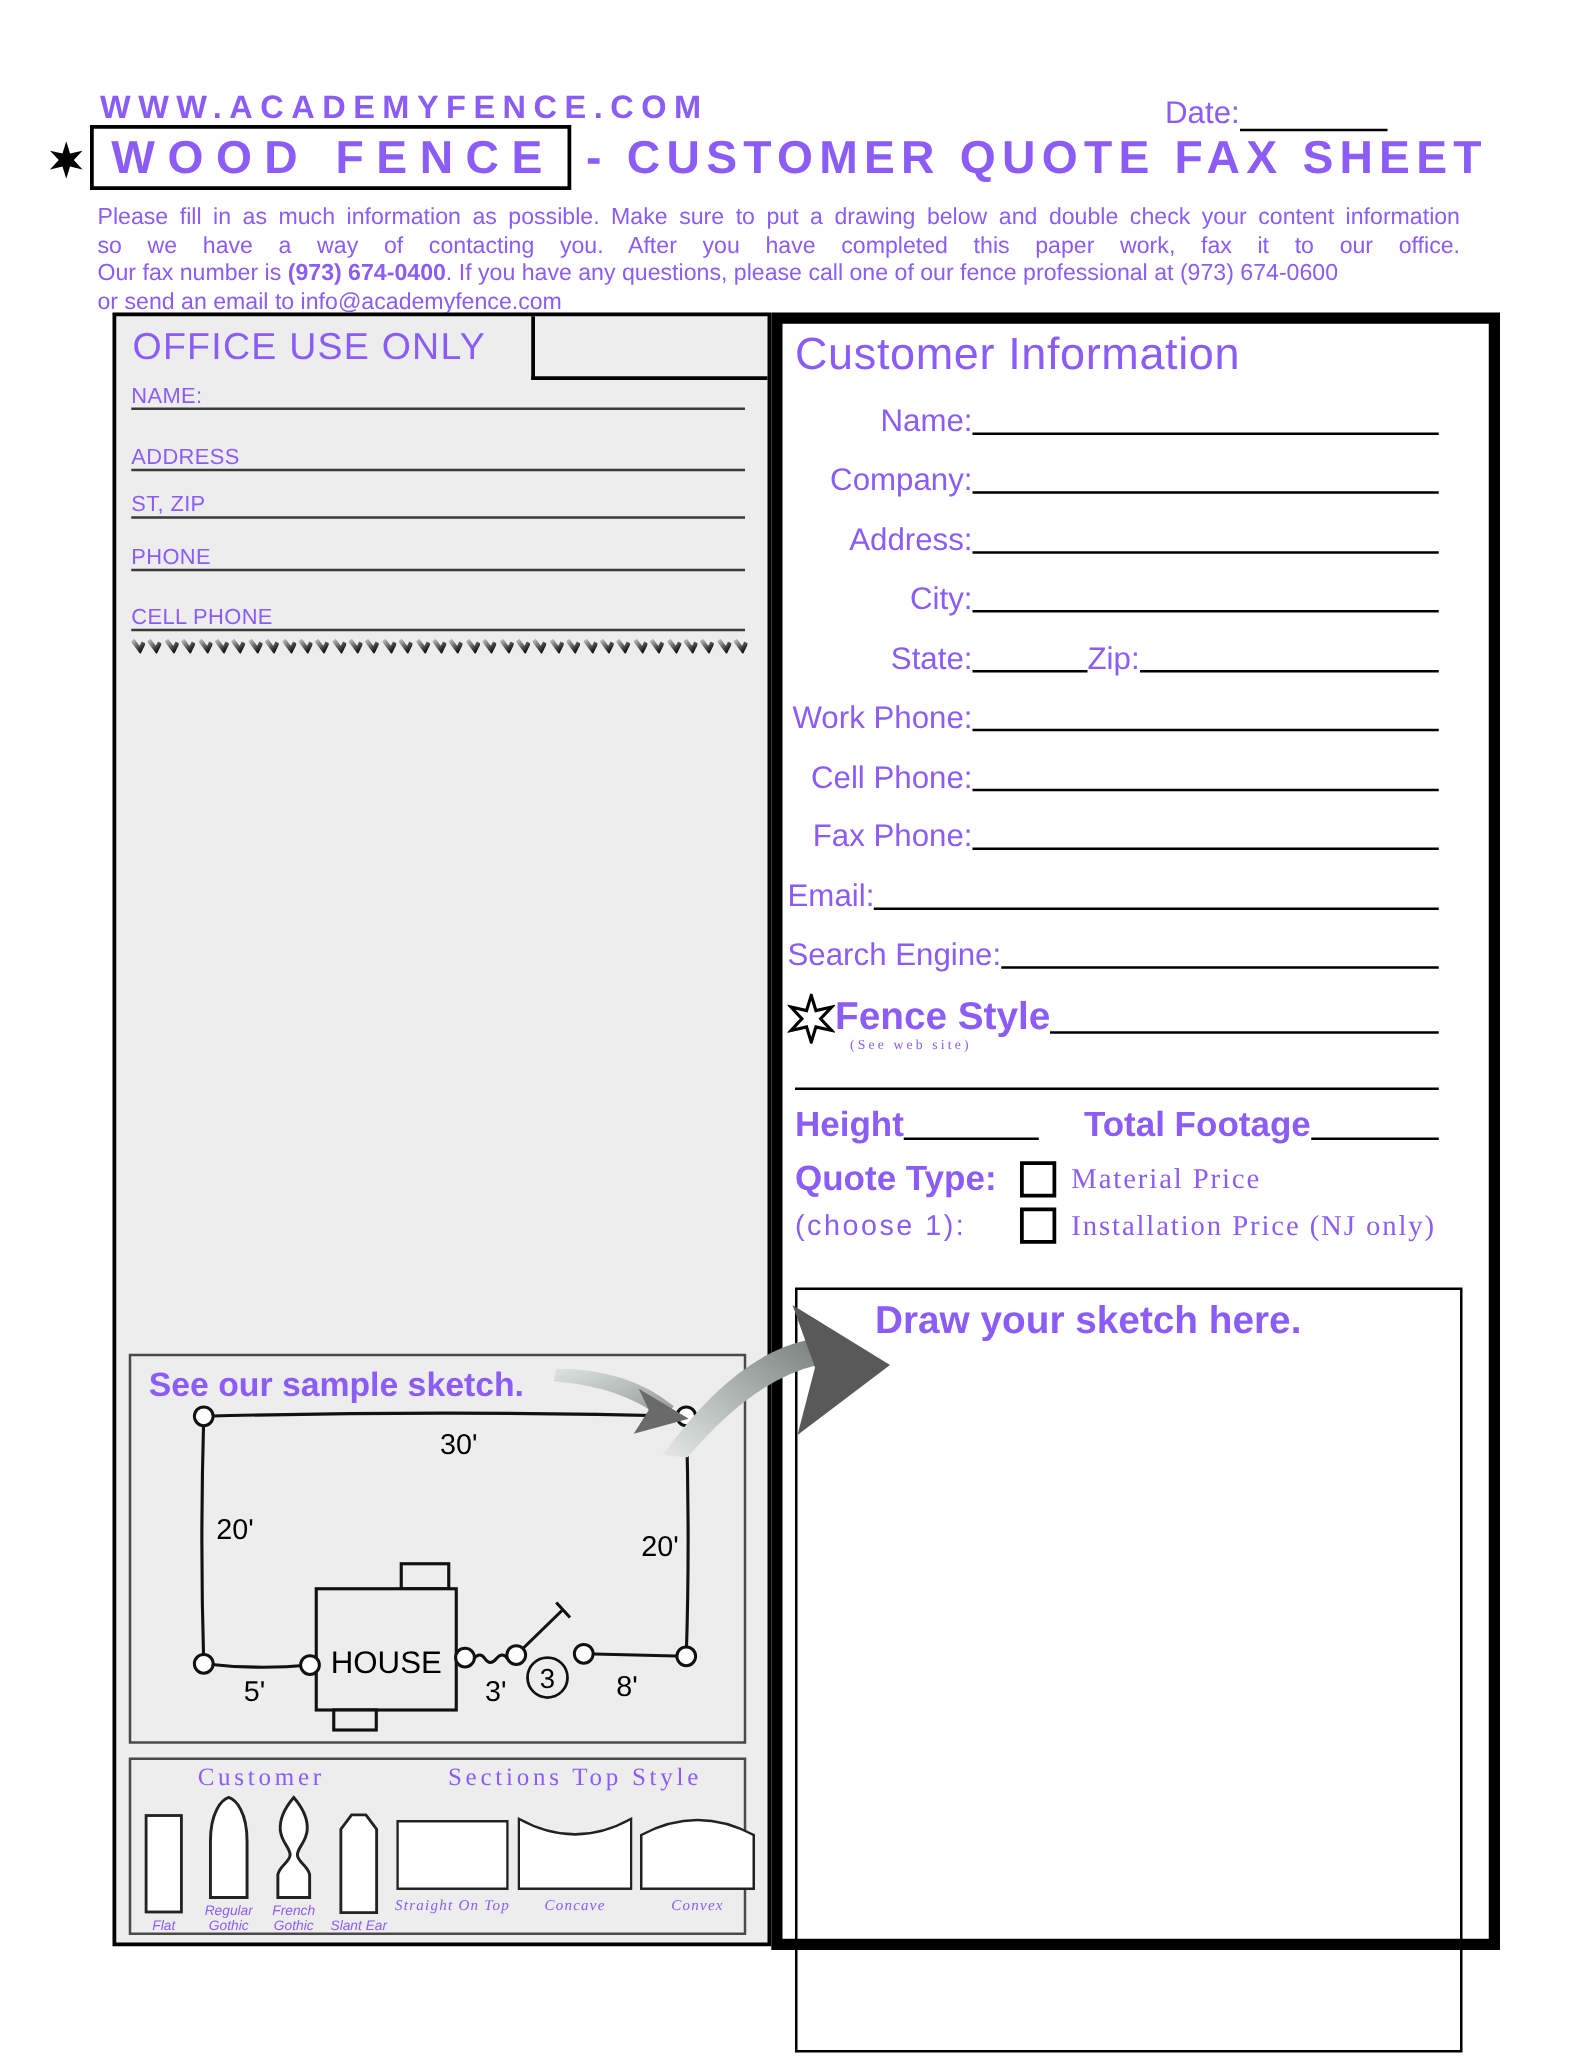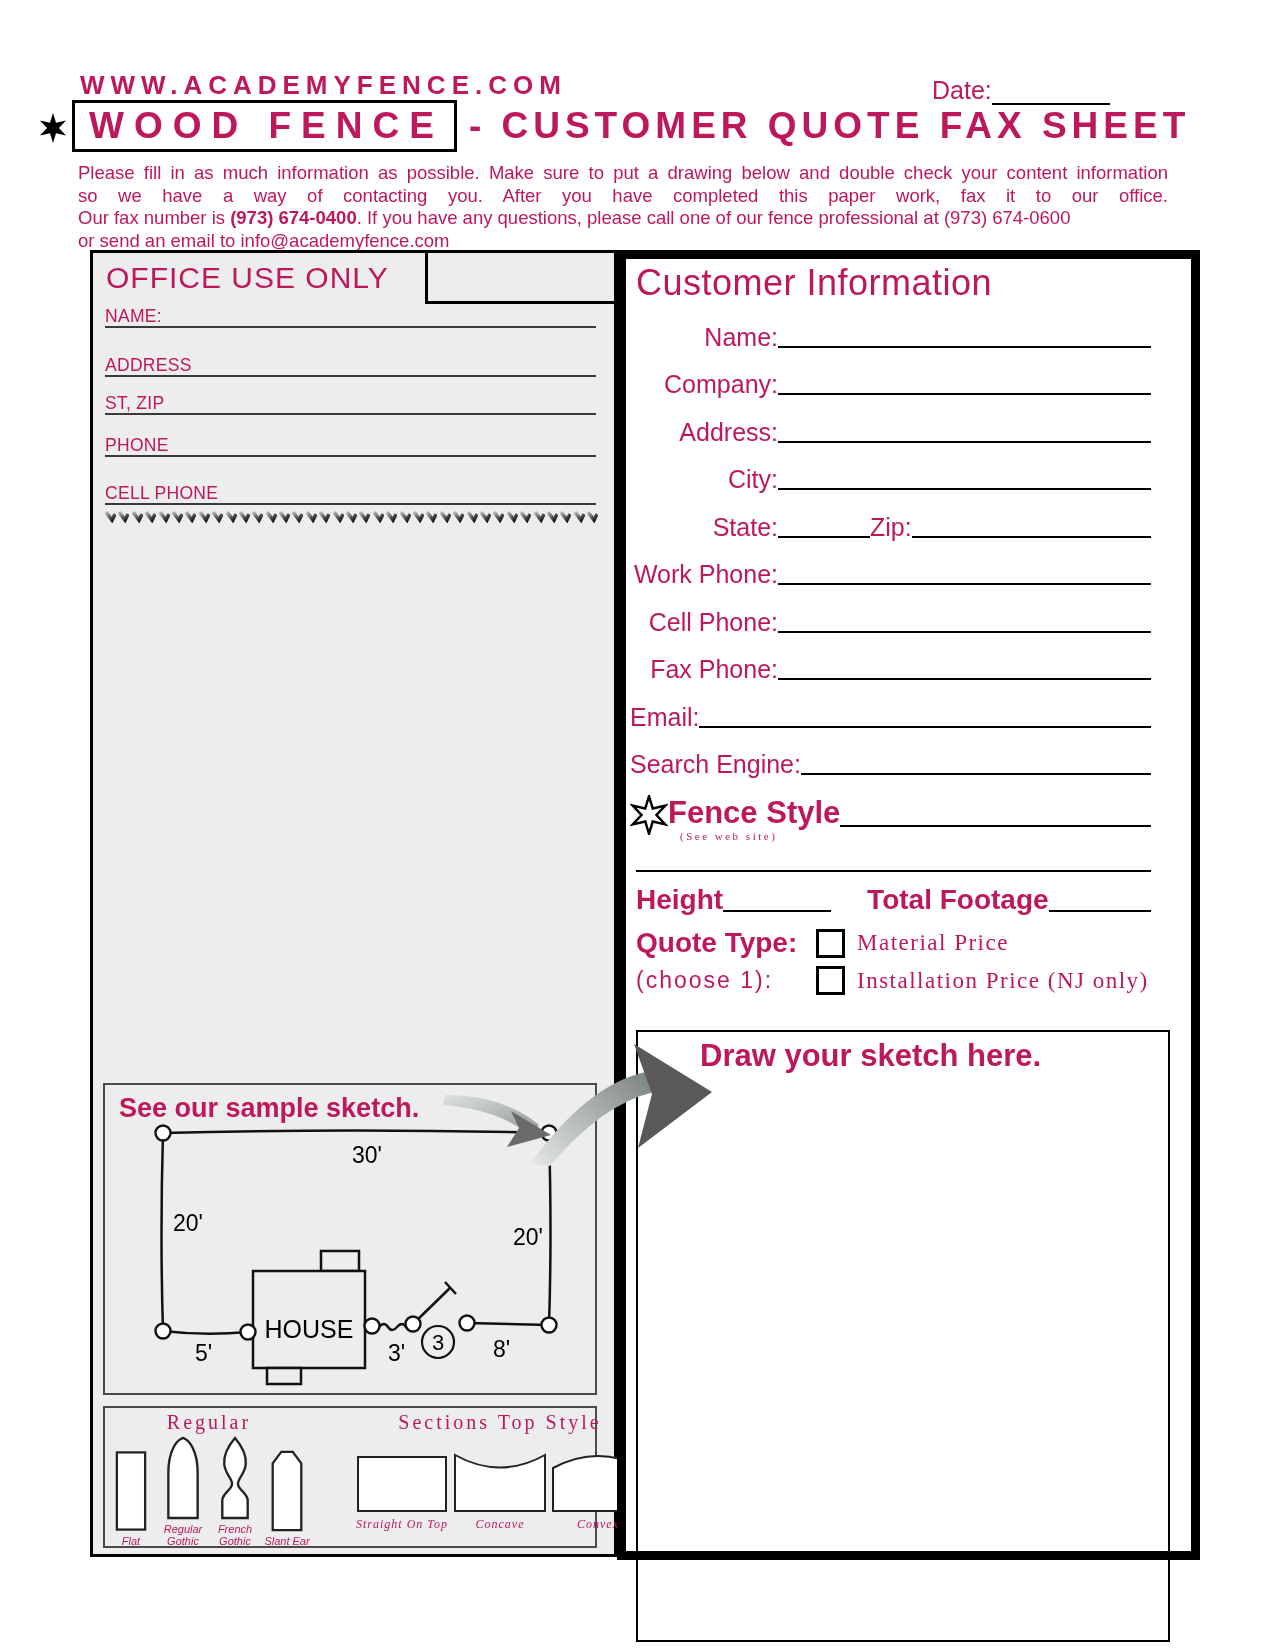--- a/index.html
+++ b/index.html
@@ -1,17 +1,17 @@
 <!DOCTYPE html>
 <html><head>
 <meta charset="utf-8">
 <style>
   html,body{margin:0;padding:0;background:#fff;}
   .page{position:relative;width:1275px;height:1650px;background:#ffffff;
-        font-family:"Liberation Sans","DejaVu Sans",sans-serif;color:#be185d;overflow:hidden;}
+        font-family:"Liberation Sans","DejaVu Sans",sans-serif;color:#8b5cf6;overflow:hidden;}
 
   
   .website{position:absolute;left:80px;top:70px;font-size:26px;font-weight:bold;letter-spacing:6px;}
   .date-wrap{position:absolute;left:932px;top:76px;font-size:25px;display:flex;align-items:flex-end;}
   .date-line{display:inline-block;width:118px;border-bottom:2px solid #000;height:24px;}
   .title-row{position:absolute;left:38px;top:100px;display:flex;align-items:center;}
   .title-star{width:30px;height:32px;flex:none;margin-top:4px;}
   .title-box{border:3px solid #000;padding:1px 10px 1px 14px;margin-left:4px;
              font-size:37px;font-weight:bold;letter-spacing:10px;line-height:44px;white-space:nowrap;}
   .title-rest{margin-left:12px;font-size:37px;font-weight:bold;letter-spacing:5px;white-space:nowrap;}
@@ -39,21 +39,21 @@
   
   .sketch-box{position:absolute;left:10px;top:830px;width:494px;height:312px;border:2px solid #4a4a4a;box-sizing:border-box;}
   .sketch-title{position:absolute;left:14px;top:8px;font-size:27px;font-weight:bold;}
   .sketch-svg{position:absolute;left:0;top:0;}
 
   
   .pickets-box{position:absolute;left:10px;top:1153px;width:494px;height:142px;border:2px solid #4a4a4a;
                box-sizing:border-box;display:flex;font-size:0;}
   .grp{display:flex;flex-direction:column;align-items:center;padding-top:3px;}
   .grp-pickets{width:214px;}
-  .grp-sections{flex:1;margin-left:40px;}
+  .grp-sections{flex:1;}
   .grp-title{font-family:"Liberation Serif","DejaVu Serif",serif;font-size:20px;letter-spacing:3px;}
   .shape-row{display:flex;align-items:flex-end;margin-top:2px;}
   .shape-cell{display:flex;flex-direction:column;align-items:center;font-style:italic;}
   .pk-cell{width:52px;}
   .sec-cell{width:96px;margin:0 1px;}
   .shape-slot{height:84px;display:flex;align-items:flex-end;justify-content:center;}
   .sec-cell .shape-slot{height:76px;}
   .pk-lab{font-size:11px;line-height:12px;text-align:center;margin-top:3px;}
   .sec-lab{font-family:"Liberation Serif","DejaVu Serif",serif;font-size:12px;letter-spacing:1px;
            text-align:center;margin-top:5px;white-space:nowrap;}
@@ -525,21 +525,21 @@
         </g>
 
         <path d="M340,10 Q398,10 434,40 L425,50 Q392,24 338,20 Z" fill="url(#sg)"></path>
         <polygon points="406,26 446,50 402,62 414,43" fill="#6a6a6a"></polygon>
       </svg>
       <div class="sketch-title">See our sample sketch.</div>
     </div>
 
     <div class="pickets-box">
       <div class="grp grp-pickets">
-        <div class="grp-title">Regular</div>
+        <div class="grp-title">Customer</div>
         <div class="shape-row">
           <div class="shape-cell pk-cell">
             <div class="shape-slot">
                 <svg width="32" height="82" viewBox="0 0 34 86">
               <rect x="2" y="2" width="30" height="82" fill="#fff" stroke="#222" stroke-width="2.4"></rect>
                 </svg>
               </div>
             <div class="pk-lab">Flat</div>
           </div>
           <div class="shape-cell pk-cell">

